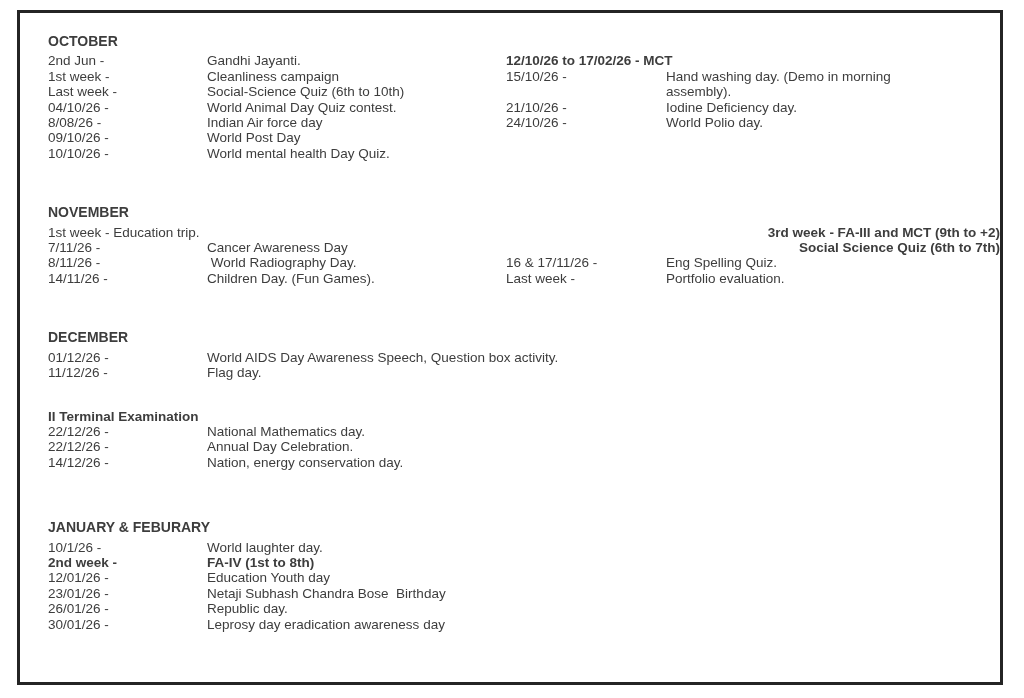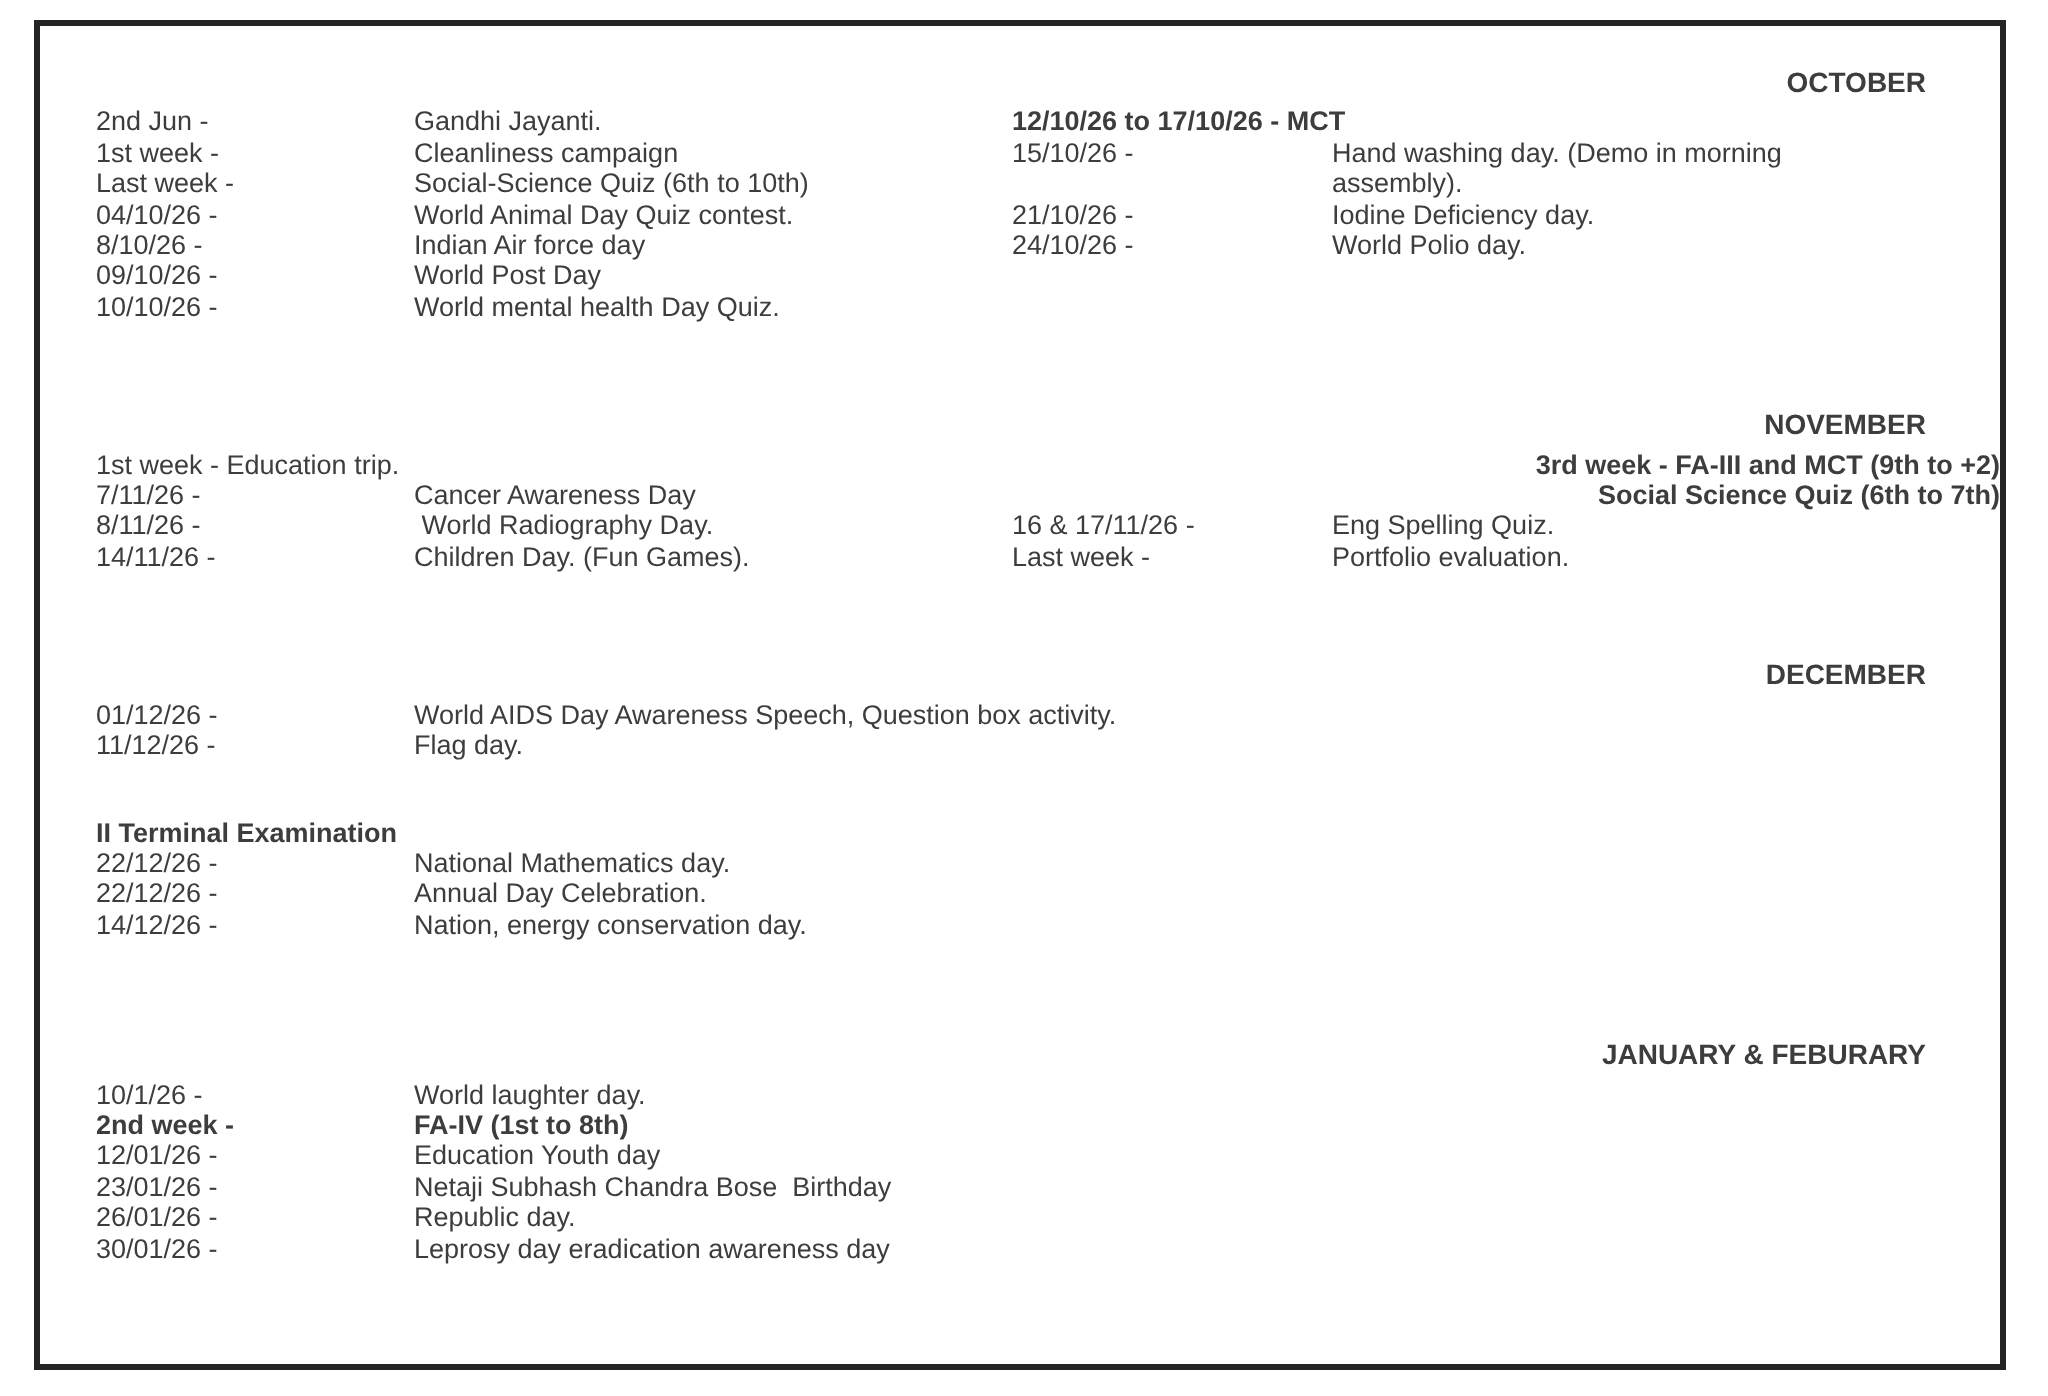--- a/index.html
+++ b/index.html
@@ -22,21 +22,21 @@
     width:986px;height:675px;
     border:3px solid var(--border);
     box-sizing:border-box;
     background:var(--bg);
   }
   .content{
     padding:21px 0 0 28px;
   }
   section.month{display:block;}
   .heading{
-    text-align:right;
+    text-align:left;
     margin-right:37px;
     margin-bottom:4px;
     font-weight:bold;
     font-size:14px;
     line-height:15.4px;
     white-space:pre;
   }
   .row{
     display:grid;
     grid-template-columns:159px 299px 160px minmax(0,1fr);
@@ -59,41 +59,41 @@
 <body>
 
 <div class="doc">
   <div class="content">
     <div id="sections">
         <section class="month" style="margin-top: 0px;">
           <div class="heading">OCTOBER</div>
           <div class="row">
             <div class="cell c1">2nd Jun -</div>
             <div class="cell c2">Gandhi Jayanti.</div>
-            <div class="cell rspan b">12/10/26 to 17/10/26 - MCT</div>
+            <div class="cell rspan b">12/10/26 to 17/02/26 - MCT</div>
           </div>
           <div class="row">
             <div class="cell c1">1st week -</div>
             <div class="cell c2">Cleanliness campaign</div>
             <div class="cell c3">15/10/26 -</div>
             <div class="cell c4">Hand washing day. (Demo in morning</div>
           </div>
           <div class="row">
             <div class="cell c1">Last week -</div>
             <div class="cell c2">Social-Science Quiz (6th to 10th)</div>
             <div class="cell c4">assembly).</div>
           </div>
           <div class="row">
             <div class="cell c1">04/10/26 -</div>
             <div class="cell c2">World Animal Day Quiz contest.</div>
             <div class="cell c3">21/10/26 -</div>
             <div class="cell c4">Iodine Deficiency day.</div>
           </div>
           <div class="row">
-            <div class="cell c1">8/10/26 -</div>
+            <div class="cell c1">8/08/26 -</div>
             <div class="cell c2">Indian Air force day</div>
             <div class="cell c3">24/10/26 -</div>
             <div class="cell c4">World Polio day.</div>
           </div>
           <div class="row">
             <div class="cell c1">09/10/26 -</div>
             <div class="cell c2wide">World Post Day</div>
           </div>
           <div class="row">
             <div class="cell c1">10/10/26 -</div>

